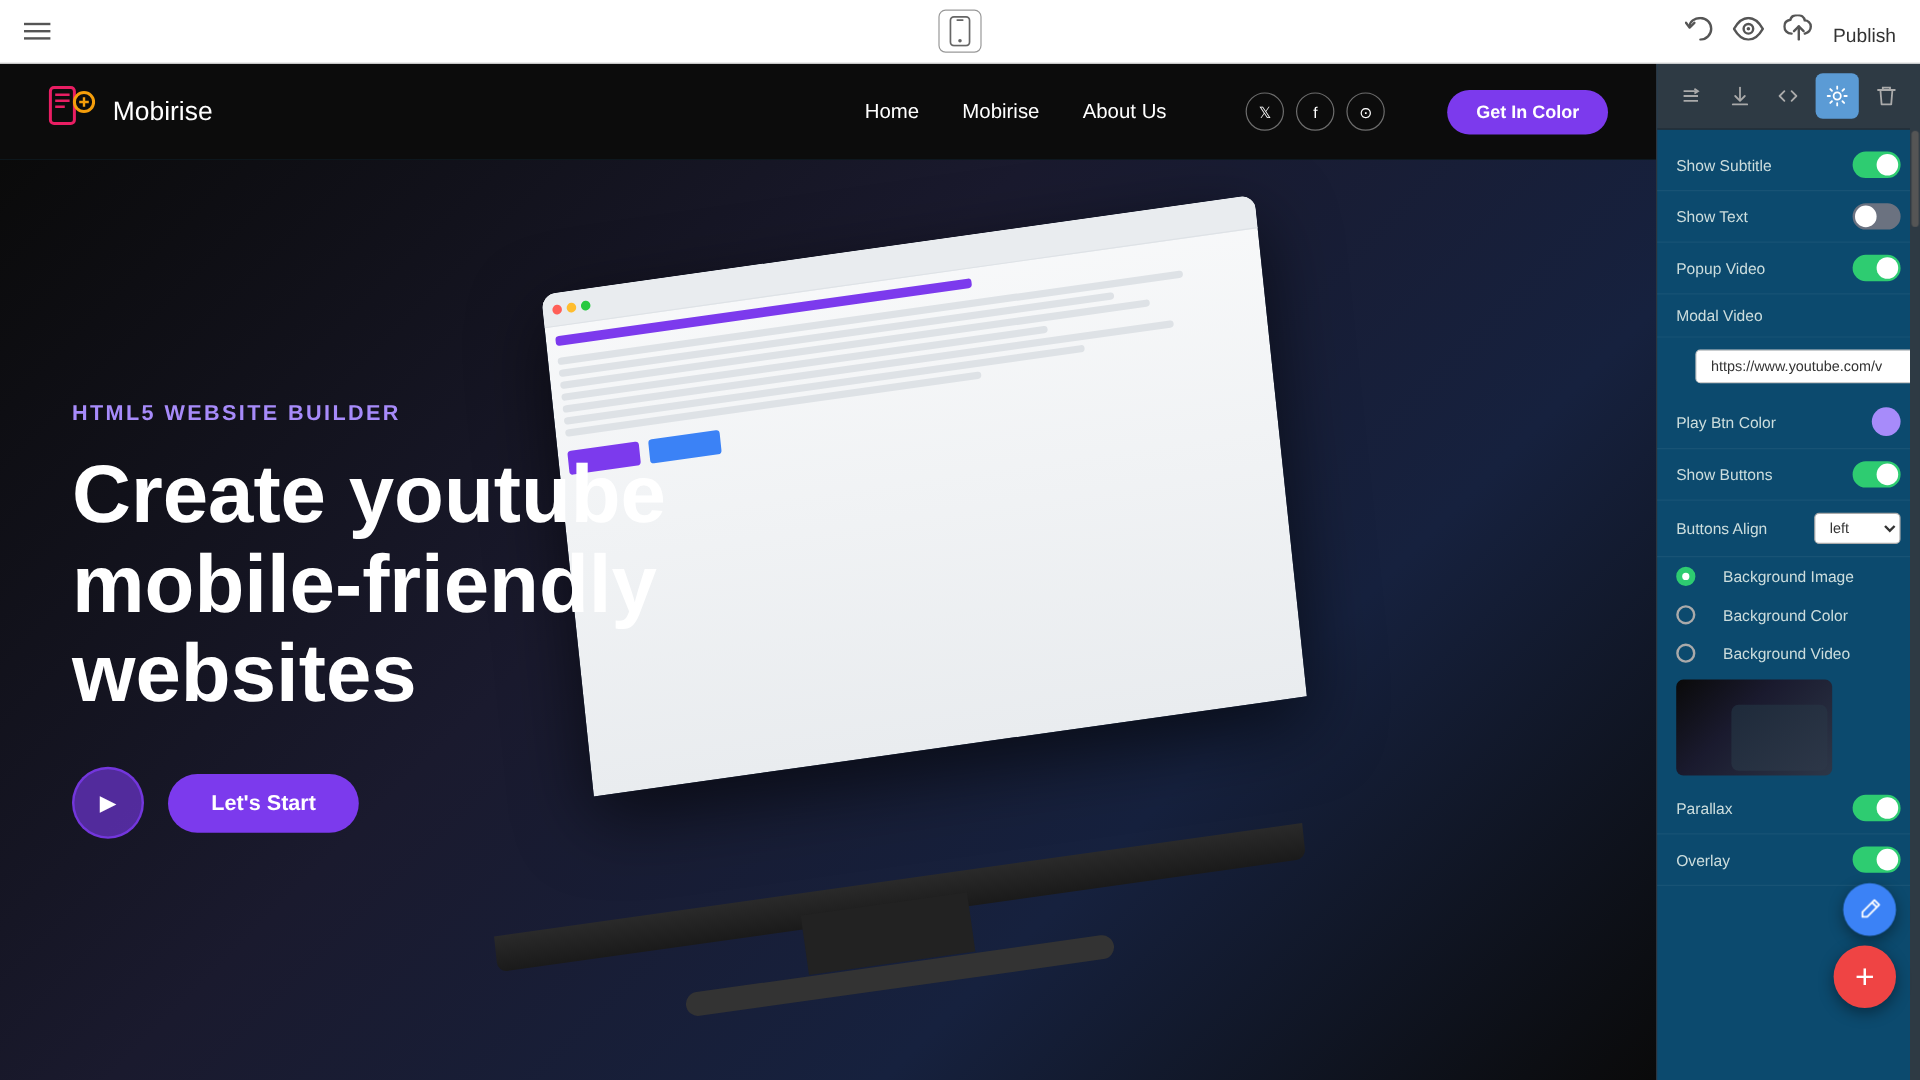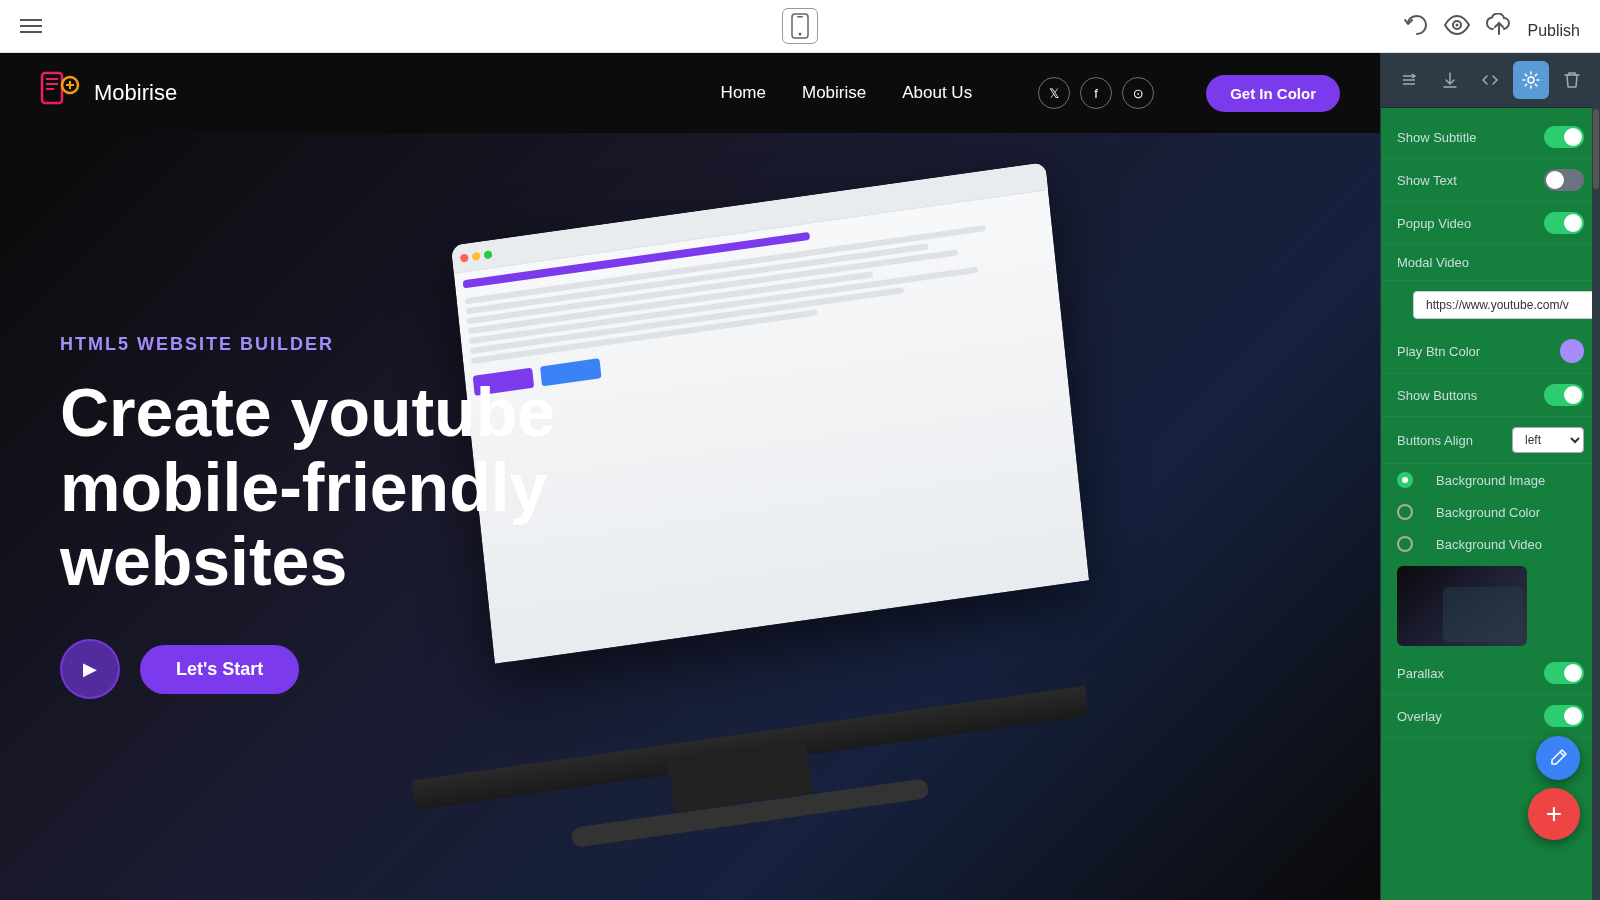--- a/index.html
+++ b/index.html
@@ -251,21 +251,21 @@
       border-radius: 28px;
       padding: 14px 36px;
       font-size: 18px;
       font-weight: 600;
       cursor: pointer;
     }
 
     
     .settings-panel {
       width: 220px;
-      background: #15803d;
+      background: #0c4a6e;
       border-left: 1px solid #2a3540;
       display: flex;
       flex-direction: column;
       position: relative;
     }
     .panel-toolbar {
       display: flex;
       align-items: center;
       gap: 4px;
       padding: 8px 10px;

